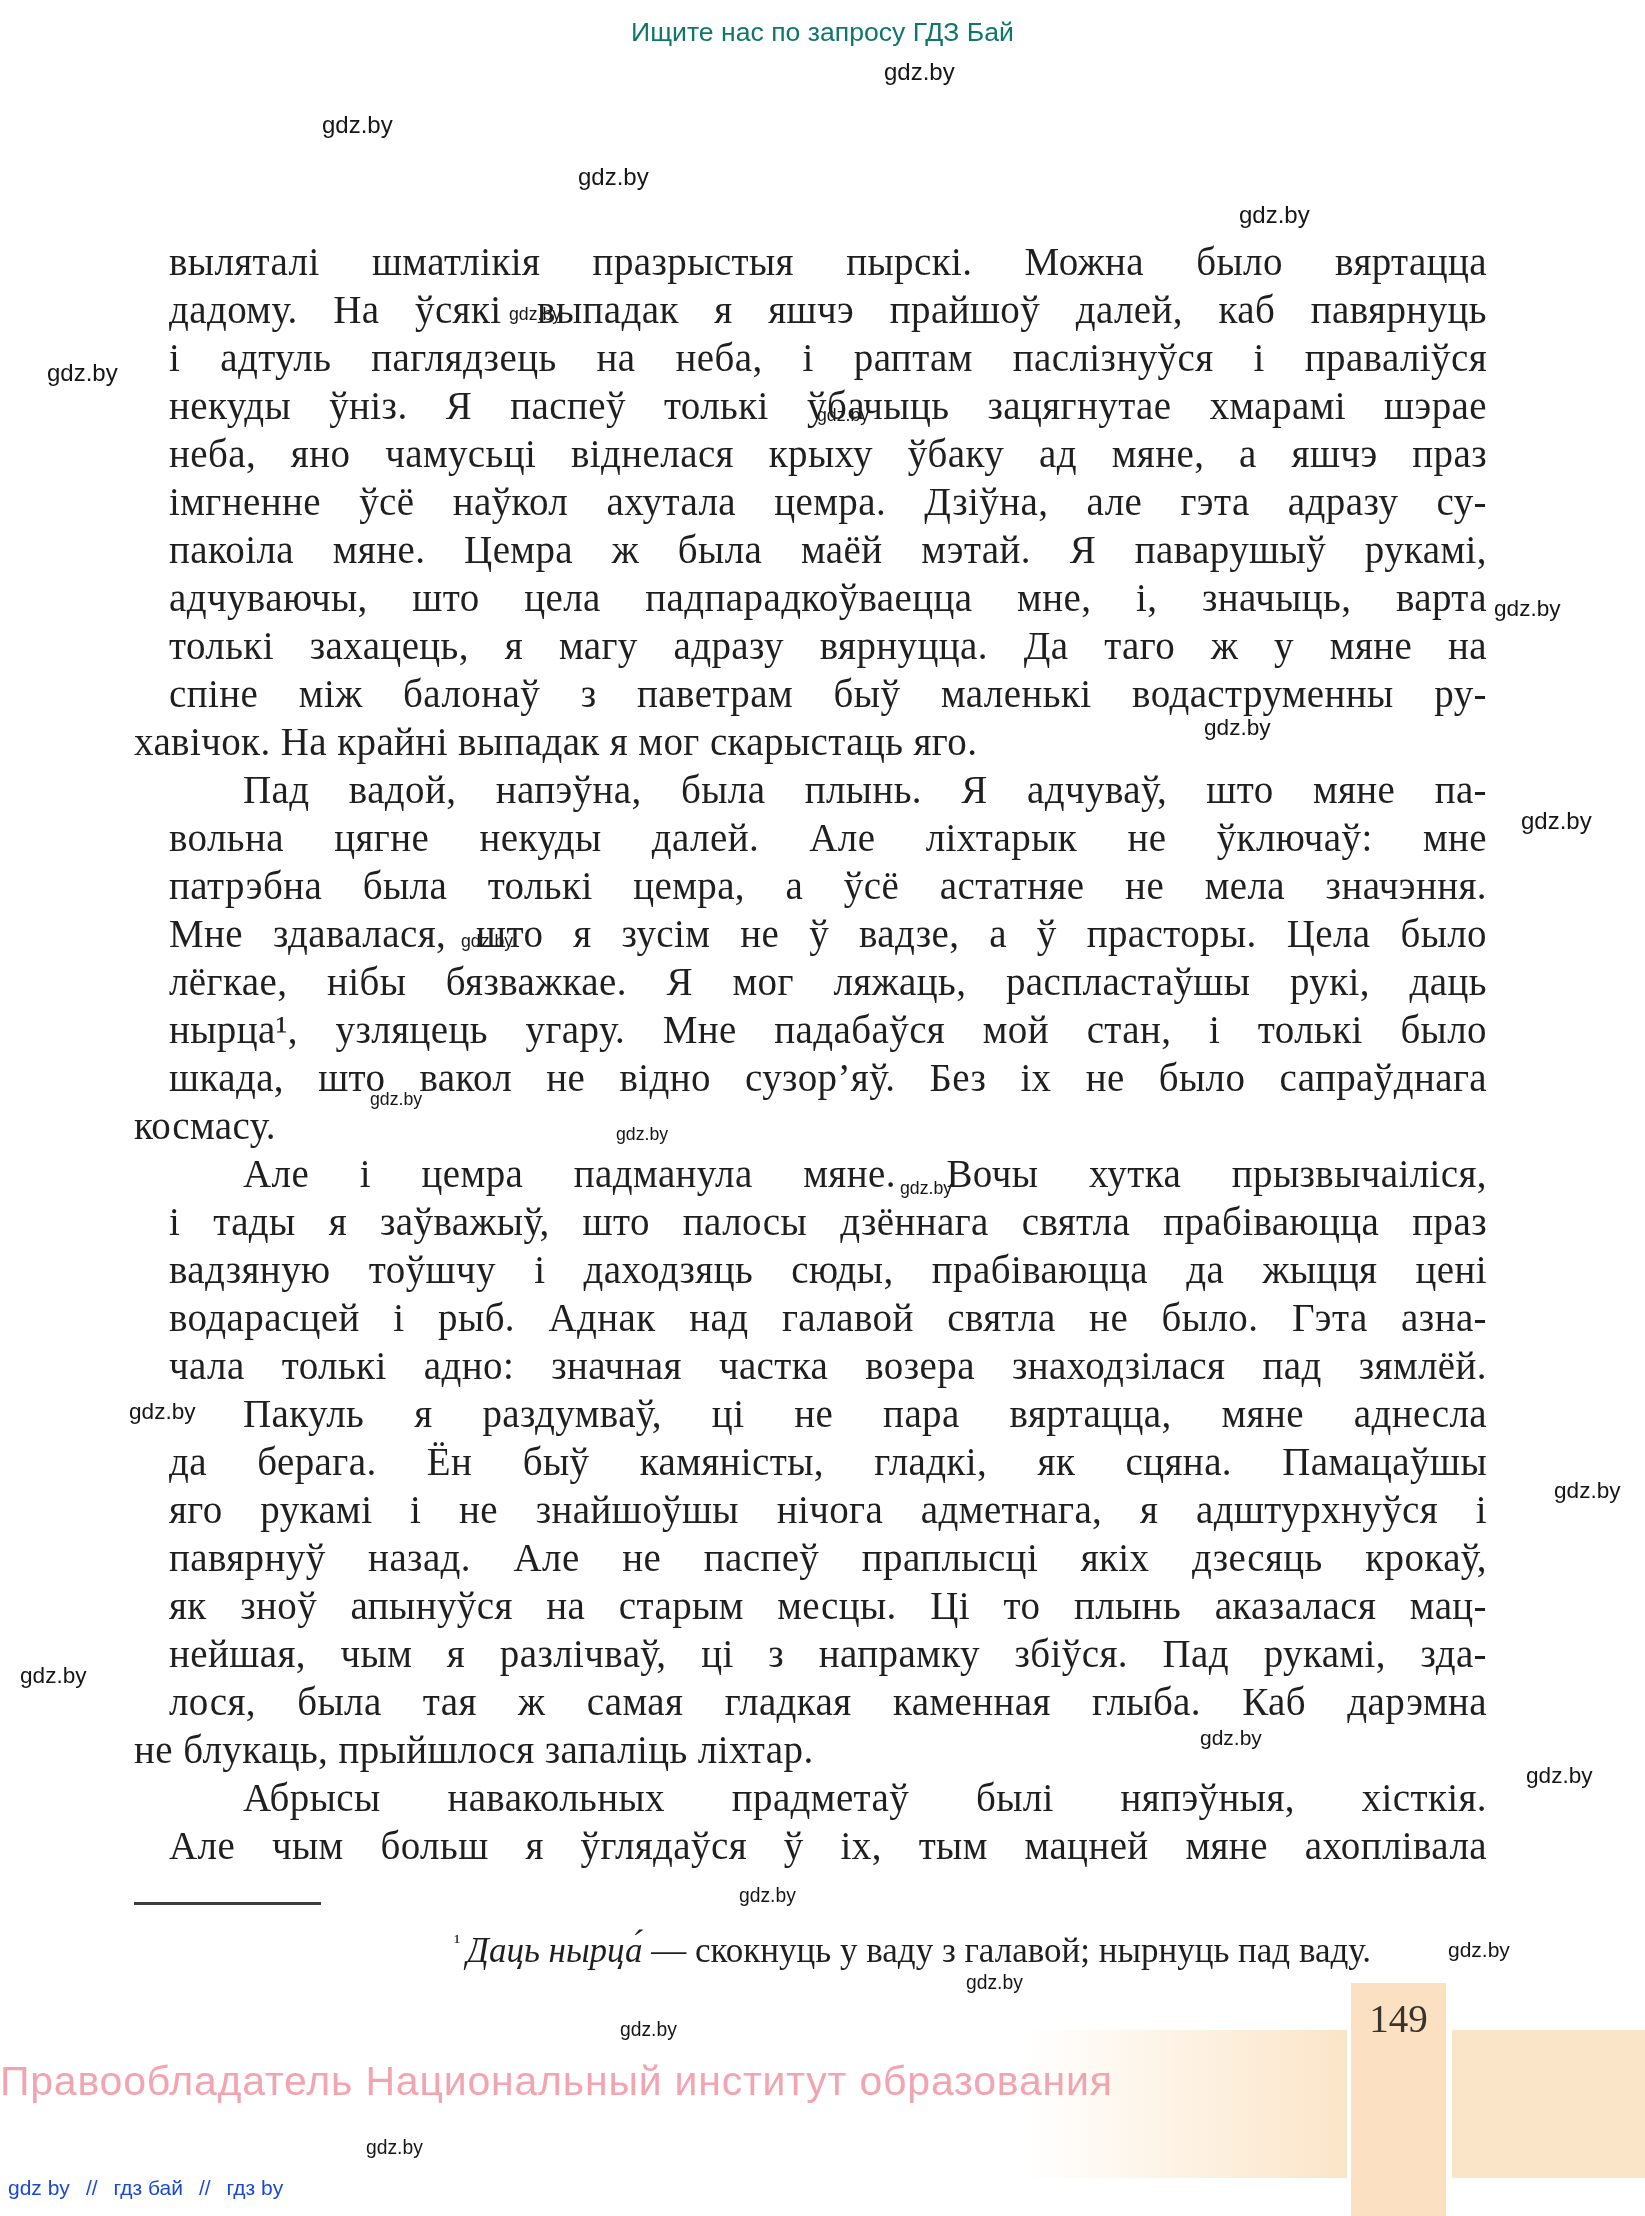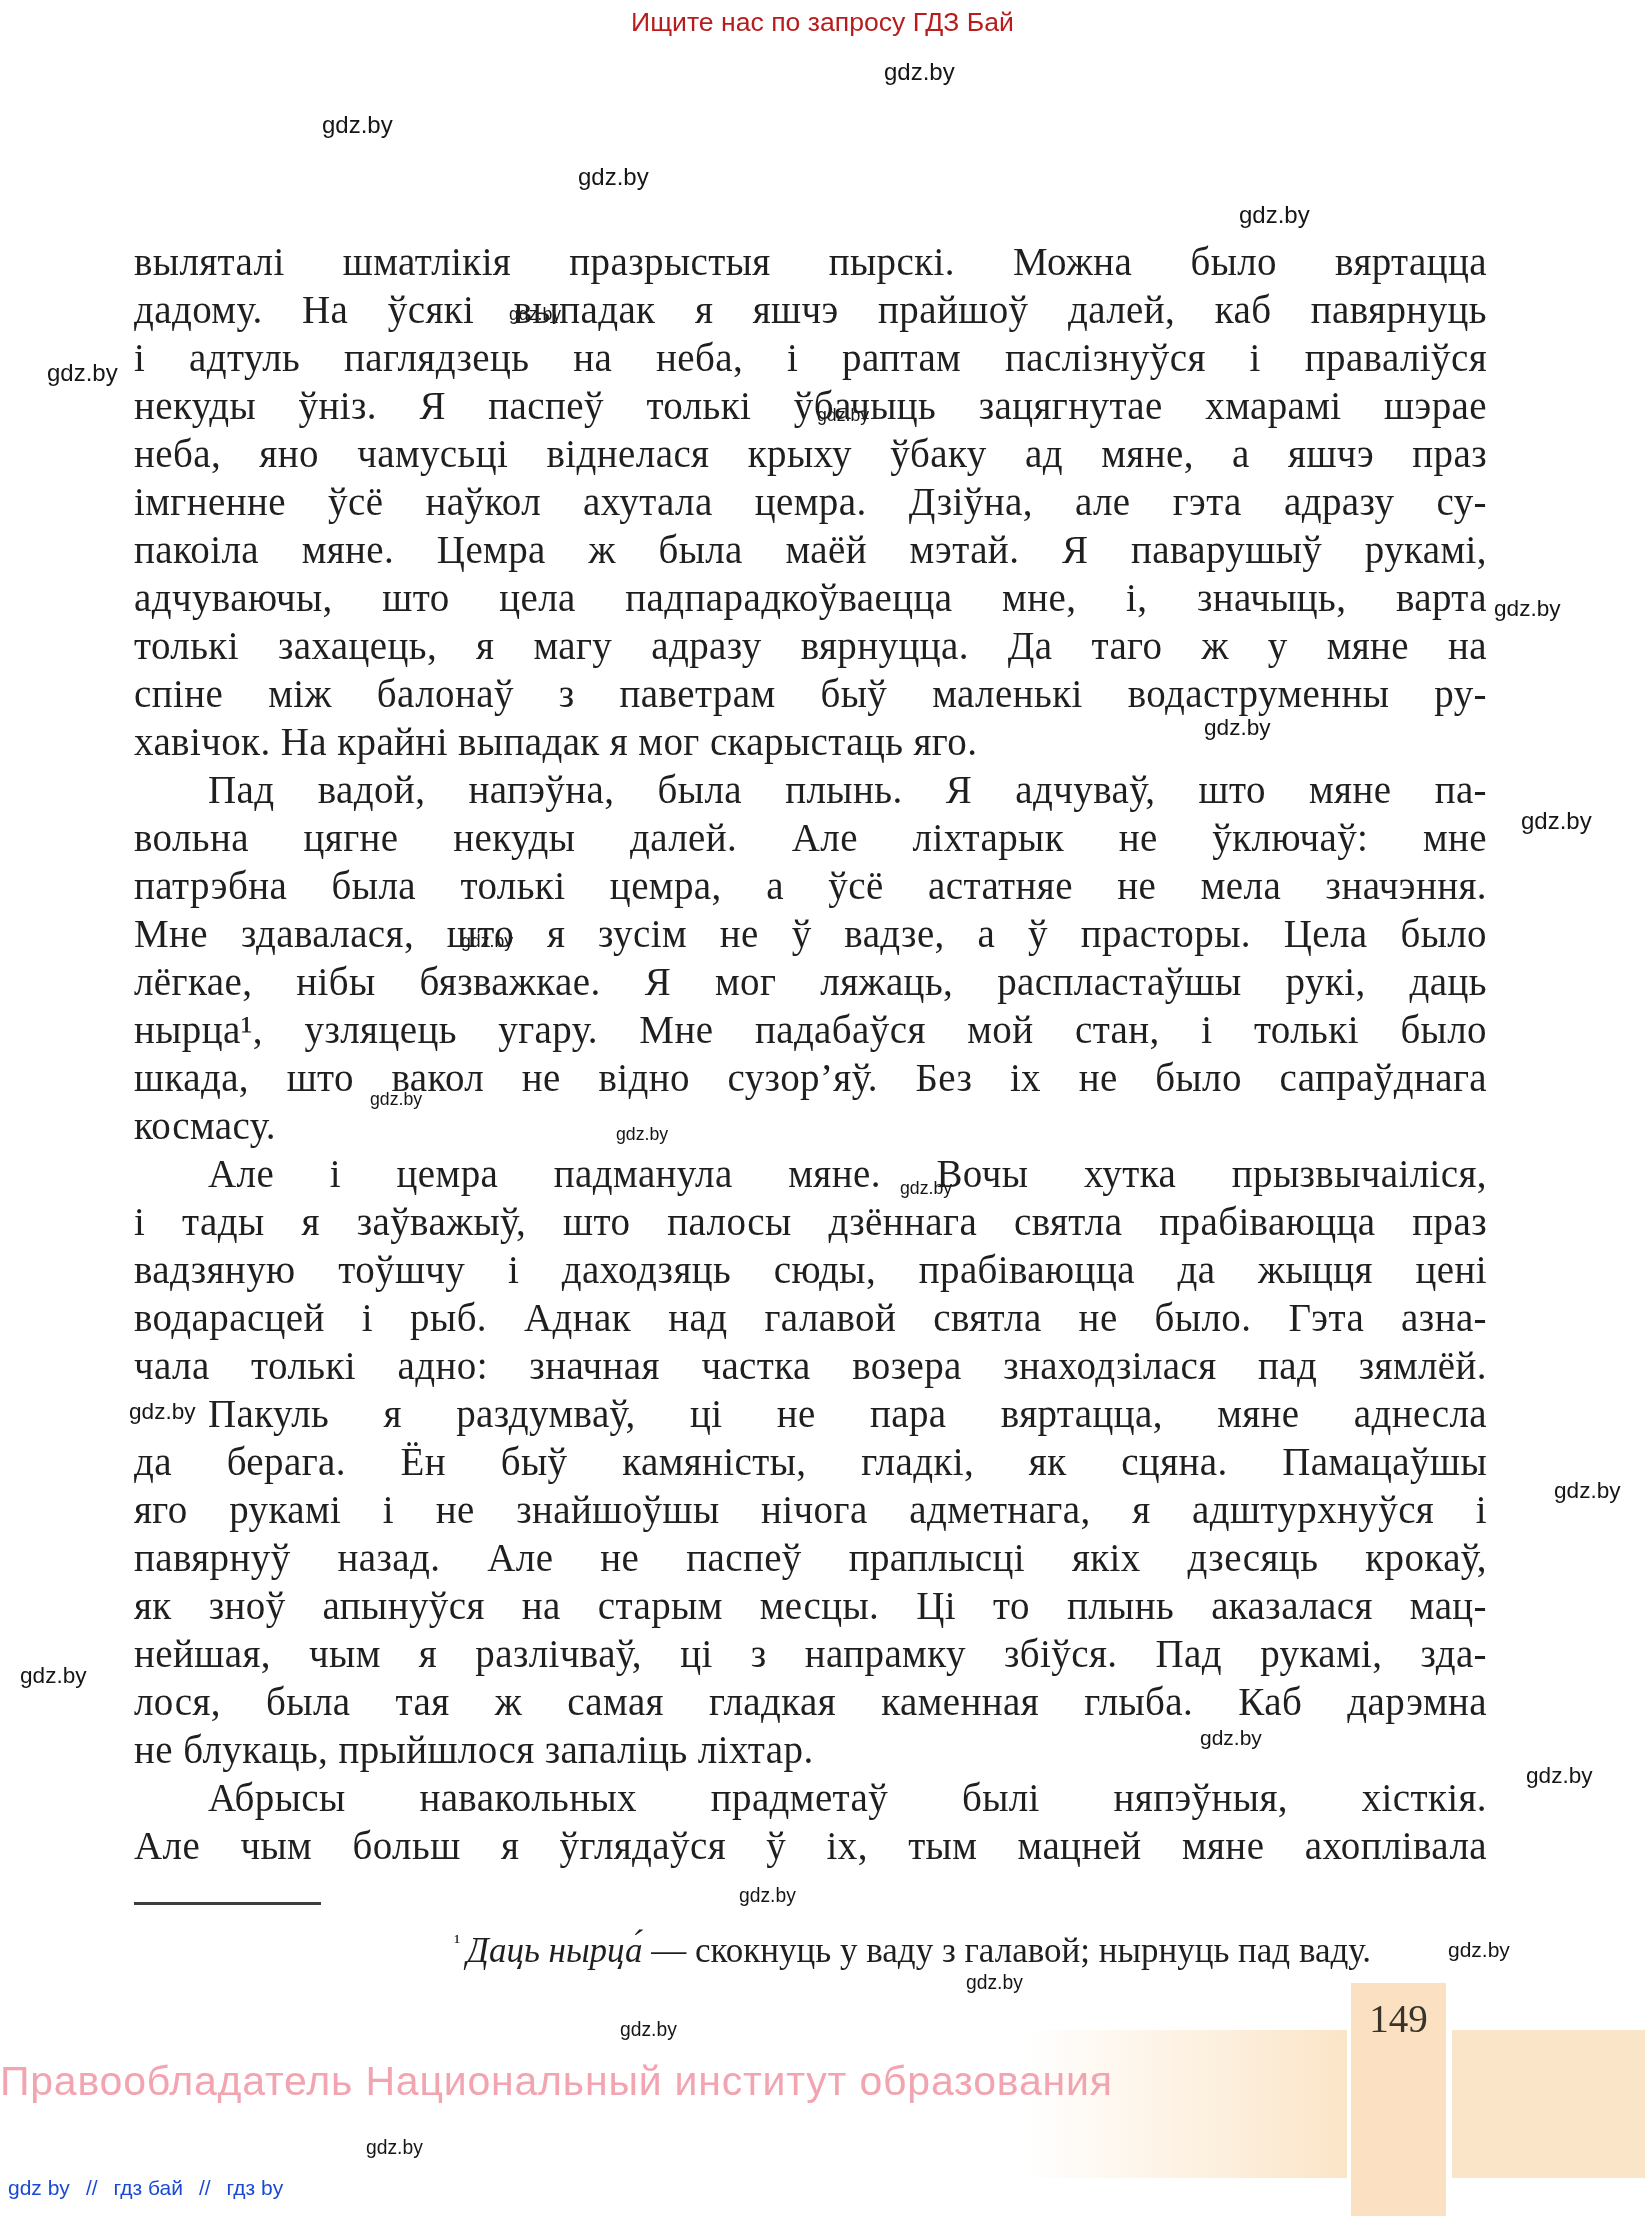--- a/index.html
+++ b/index.html
@@ -4,41 +4,41 @@
 <style>
   html,body{margin:0;padding:0;background:#888;}
   .page{
     position:relative;
     width:1645px;height:2216px;
     background:#ffffff;
     overflow:hidden;
     font-family:"Liberation Serif", serif;
   }
   .banner{
-    position:absolute;top:7px;left:0;width:100%;
+    position:absolute;top:17px;left:0;width:100%;
     text-align:center;
     font-family:"Liberation Sans", sans-serif;
     font-size:26.6px;
-    color:#b91c1c;
+    color:#0f766e;
   }
   .wm{
     position:absolute;
     font-family:"Liberation Sans", sans-serif;
     color:#161616;
     white-space:nowrap;
     line-height:1;
   }
   .body{
     position:absolute;left:134px;top:238px;width:1353px;
     font-size:39px;
     color:#1f1f1f;
     letter-spacing:0.4px;
   }
   .line{height:48px;line-height:48px;white-space:nowrap;}
-  .line.justify{white-space:normal;text-align:justify;text-align-last:justify;}
+  .line.justify{white-space:normal;text-align:justify;text-align-last:justify;margin-left:35px;}
   .line.indent{padding-left:74px;}
   .fn-rule{
     position:absolute;left:134px;top:1902px;width:187px;height:3.2px;
     background:#3d3d3d;
   }
   .footnote{
     position:absolute;left:134px;top:1920px;width:1409px;margin:0;
     padding-left:74px;
     font-size:35px;line-height:45px;
     color:#1f1f1f;

